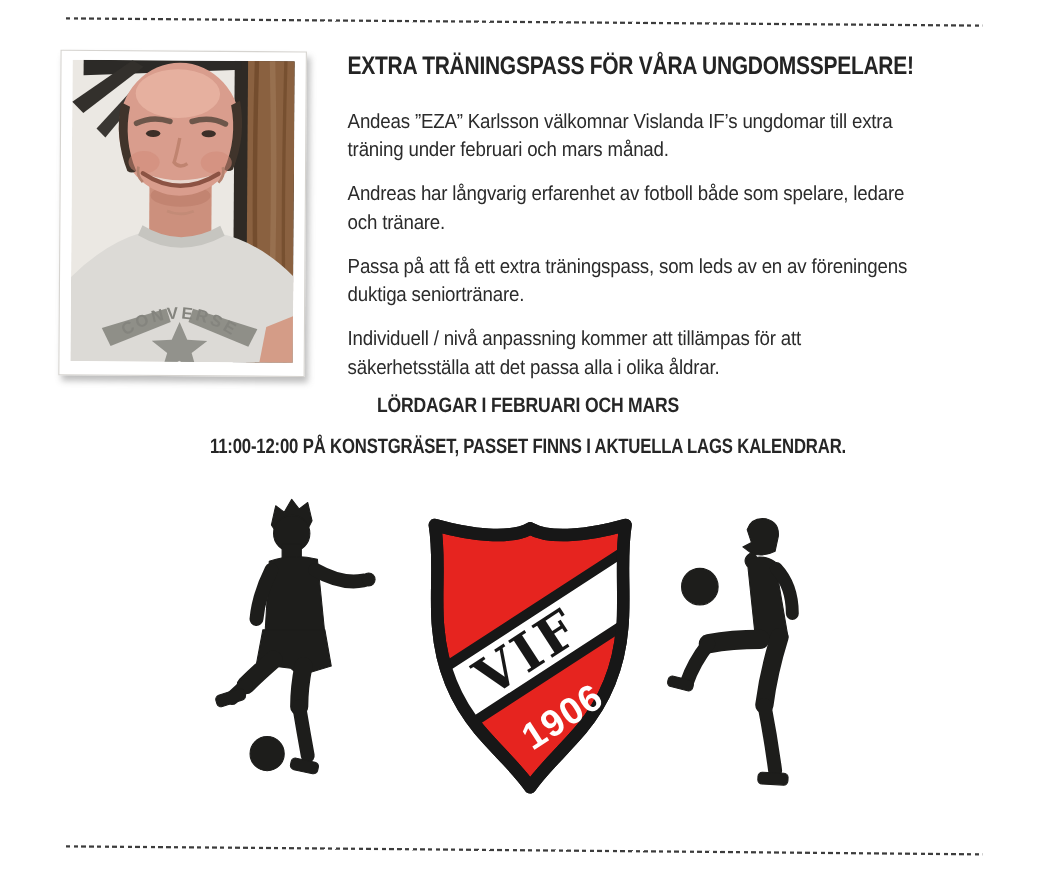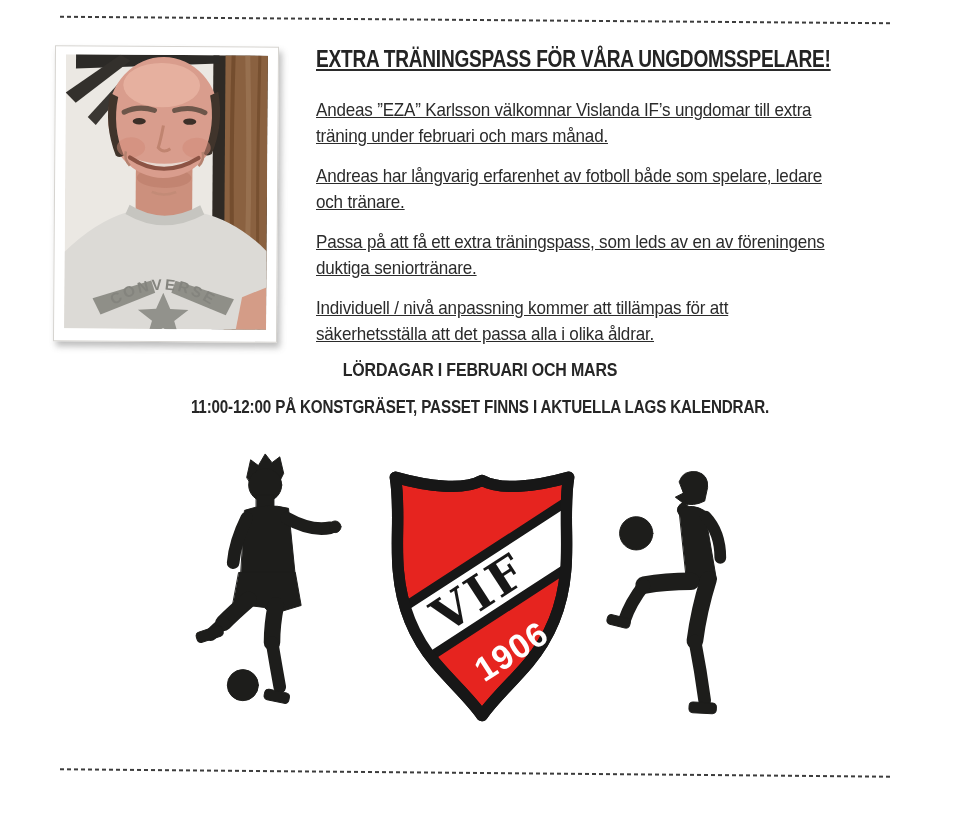--- a/index.html
+++ b/index.html
@@ -10,21 +10,21 @@
   .divider-top{top:19px;transform:rotate(0.45deg);}
   .divider-bottom{top:772px;transform:rotate(0.5deg);}
 
   
   .photo-frame{position:absolute;left:54px;top:46px;width:224px;height:296px;background:#ffffff;
                border:1px solid #d6d4d0;box-sizing:border-box;padding:8px 10px 12px 10px;
                box-shadow:3px 5px 6px rgba(110,110,110,.45);transform:rotate(0.4deg);}
   .photo-frame svg{display:block;width:202px;height:274px;}
 
   
-  .content{position:absolute;left:316px;top:46px;width:580px;text-decoration:underline;}
+  .content{position:absolute;left:316px;top:46px;width:580px;}
   .title{font-weight:bold;font-size:23px;letter-spacing:-0.3px;color:#242424;
          white-space:nowrap;transform:scaleX(.83);transform-origin:left top;margin:0 0 24px 0;}
   .para{font-size:18.5px;line-height:26px;letter-spacing:-0.2px;margin:0 0 14px 0;
         transform:scaleX(.92);transform-origin:left top;}
   .line{white-space:nowrap;}
 
   .schedule{position:absolute;left:0;width:960px;text-align:center;font-weight:bold;
             color:#262626;font-size:19px;letter-spacing:-0.2px;}
   .schedule-1{top:359px;transform:scaleX(.84);}
   .schedule-2{top:396px;transform:scaleX(.8);}

